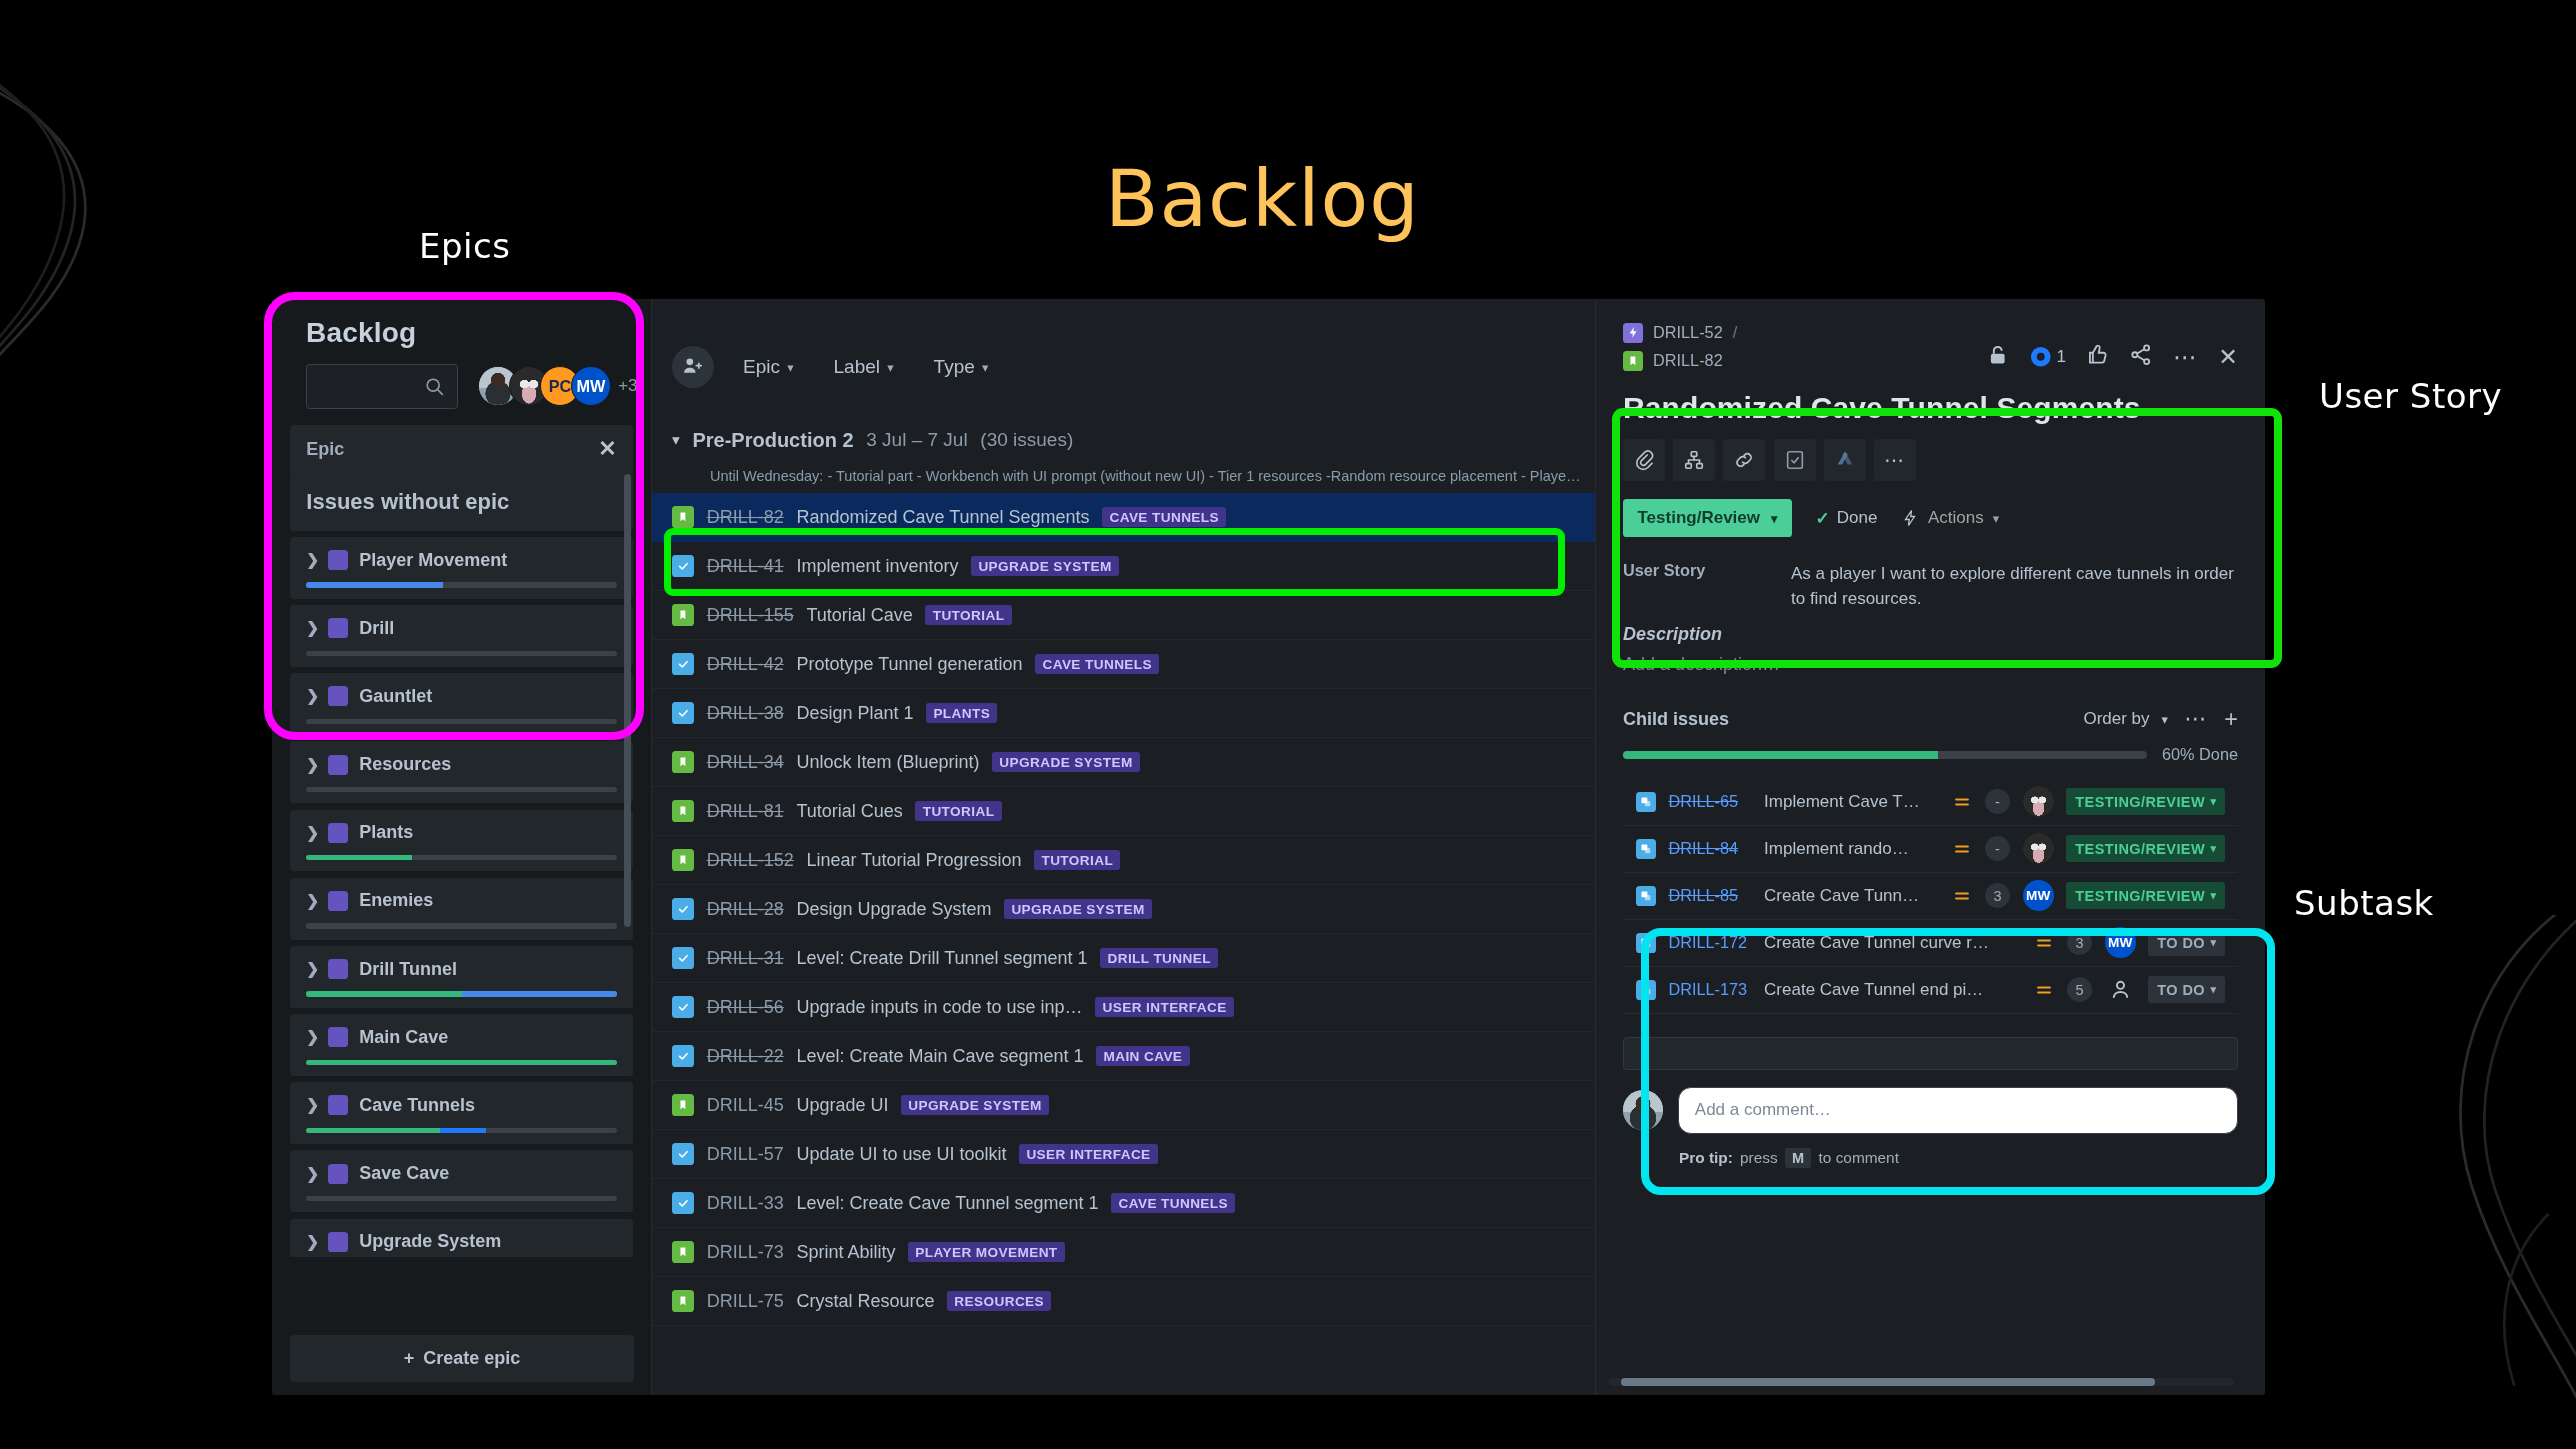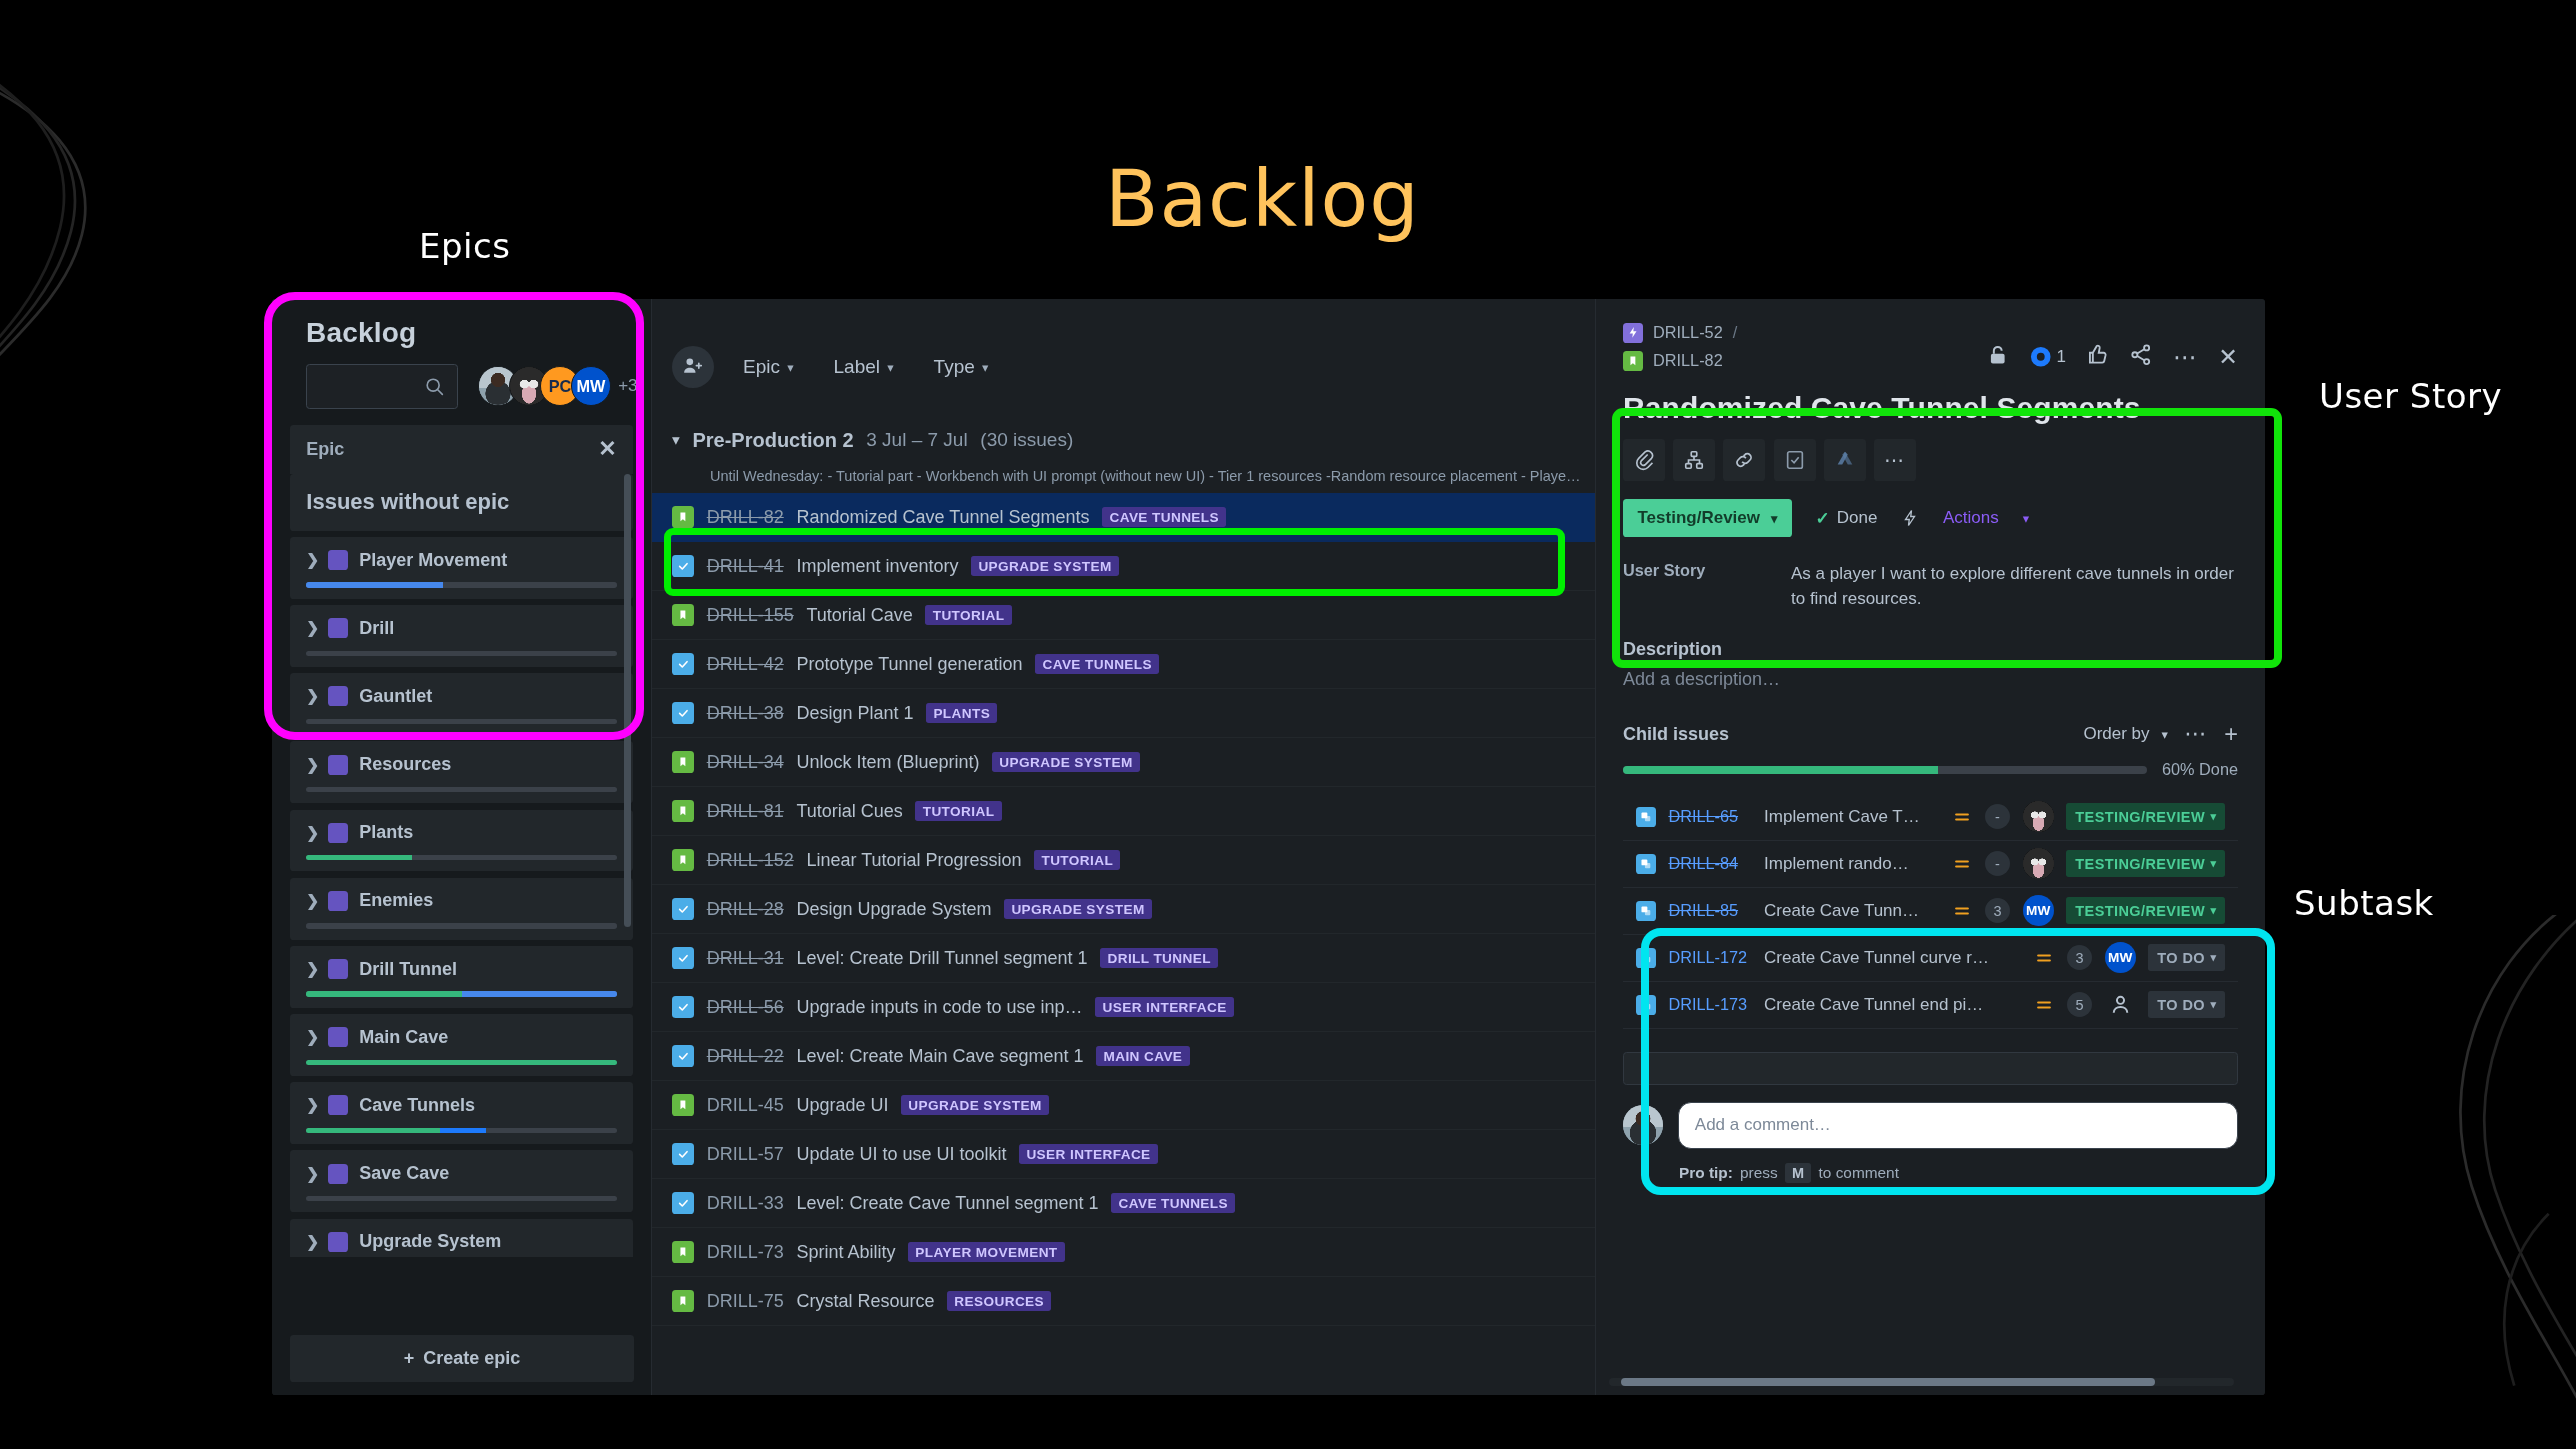--- a/index.html
+++ b/index.html
@@ -249,26 +249,26 @@
   .d-title { color:#dfe4ea; font-size:30px; font-weight:700; margin-top:20px; letter-spacing:0.1px; }
   .d-toolbar { display:flex; gap:8.2px; margin-top:14.5px; }
   .tbtn { width:42px; height:42px; background:#22272b; border-radius:3.6px;
           display:flex; align-items:center; justify-content:center; }
   .d-statusrow { display:flex; align-items:center; gap:23.5px; margin-top:18px; }
   #d-status {
     background:#4bce97; color:#123c2a; font-size:17px; font-weight:700;
     border-radius:3.6px; padding:9px 14.5px; display:flex; align-items:center; gap:11px;
   }
   .d-done { color:#b6c2cf; font-size:17px; display:flex; align-items:center; gap:7.2px; }
-  .d-act  { color:#8b5cf6; font-size:17px; display:flex; align-items:center; gap:24px; }
+  .d-act  { color:#a3a3a3; font-size:17px; display:flex; align-items:center; gap:9px; }
 
   .field-row { display:flex; margin-top:23.5px; }
   .field-label { color:#9fadbc; font-size:16.3px; font-weight:700; width:168px; flex:none; }
   .field-val { color:#b6c2cf; font-size:17px; line-height:1.5; }
-  .sec-head { color:#b6c2cf; font-size:18px; font-weight:700; margin-top:27px; }
+  .sec-head { color:#b6c2cf; font-size:18px; font-weight:700; margin-top:12px;font-style:italic; }
   .placeholder { color:#7d8998; font-size:18px; margin-top:9px; }
 
   .child-head { display:flex; align-items:center; margin-top:31px; }
   .child-head .t { color:#b6c2cf; font-size:18px; font-weight:700; }
   .child-head .r { margin-left:auto; display:flex; align-items:center; gap:16.3px;
                    color:#b6c2cf; font-size:17px; }
   .prog-row { display:flex; align-items:center; gap:14.5px; margin-top:12.7px; }
   .prog-track { flex:1; height:8.2px; border-radius:4.5px; background:#3b4149; overflow:hidden; }
   .prog-fill { height:100%; background:#35b87c; }
   .prog-label { color:#9fadbc; font-size:16.3px; white-space:nowrap;text-align:right; }

